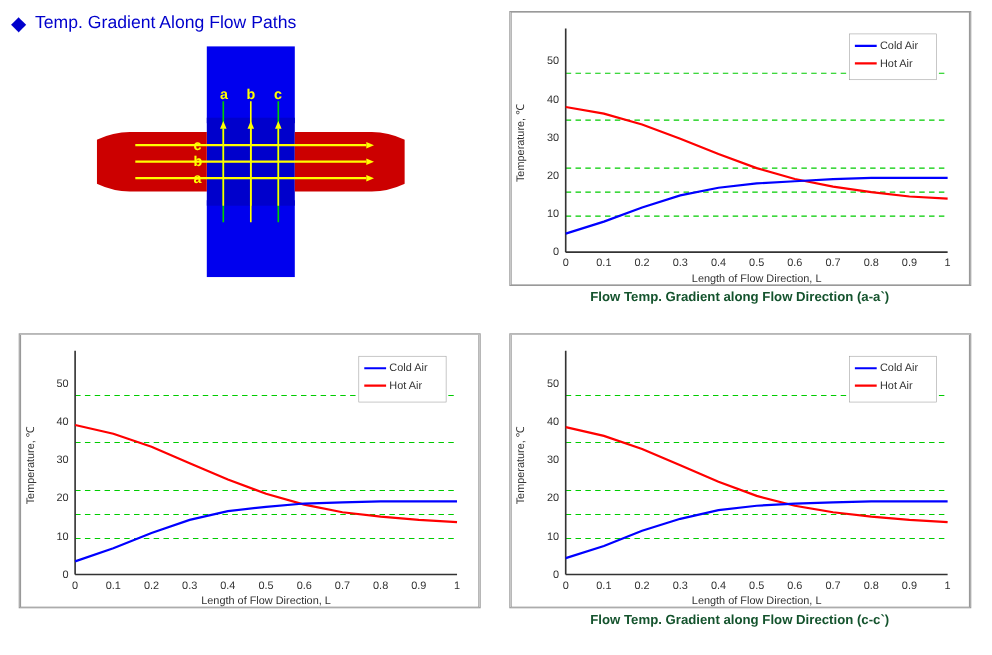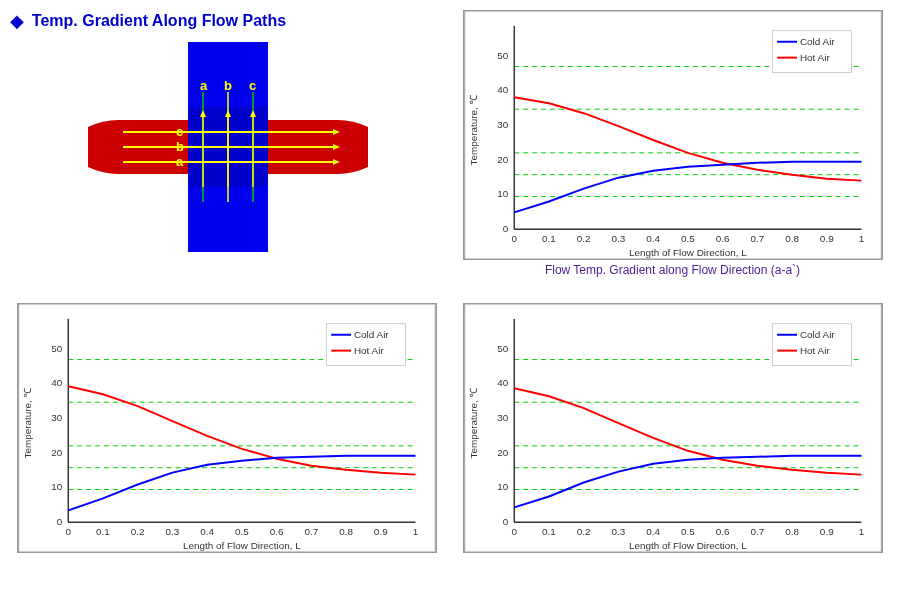--- a/index.html
+++ b/index.html
@@ -32,38 +32,38 @@
       align-self: flex-start;
       margin-bottom: 5px;
     }
     .diamond-icon {
       color: #0000cc;
       font-size: 18px;
     }
     .main-title {
       color: #0000cc;
       font-size: 16px;
-      font-weight: bold;
+      font-weight: normal;
     }
     .heat-exchanger-diagram {
       width: 280px;
       height: 210px;
       position: relative;
       margin-top: 5px;
     }
     .chart-panel {
       padding: 5px 8px 5px 5px;
       display: flex;
       flex-direction: column;
       align-items: center;
     }
     .chart-title {
-      color: #4c1d95;
+      color: #14532d;
       font-size: 12px;
-      font-weight: normal;
+      font-weight: bold;
       text-align: center;
       margin-top: 3px;
     }
     svg.chart {
       border: 1px solid #999;
     }
     .bottom-left, .bottom-right {
       display: flex;
       flex-direction: column;
       align-items: center;
@@ -259,15 +259,16 @@
       <polyline points="50,85 85,93 120,105 155,120 190,135 225,148 260,157 295,163 330,167 365,170 400,172" fill="none" stroke="#ff0000" stroke-width="2"></polyline>
 
       <polyline points="50,205 85,194 120,180 155,169 190,161 225,157 260,155 295,154 330,153 365,153 400,153" fill="none" stroke="#0000ff" stroke-width="2"></polyline>
 
       <rect x="310" y="20" width="80" height="42" fill="white" stroke="#999" stroke-width="0.5"></rect>
       <line x1="315" y1="31" x2="335" y2="31" stroke="#0000ff" stroke-width="2"></line>
       <text x="338" y="34" font-size="10" fill="#333">Cold Air</text>
       <line x1="315" y1="47" x2="335" y2="47" stroke="#ff0000" stroke-width="2"></line>
       <text x="338" y="50" font-size="10" fill="#333">Hot Air</text>
     </svg>
+    <div class="chart-title">Flow Temp. Gradient along Flow Direction (c-c`)</div>
   </div>
 
 </div>
 
 </body></html>

